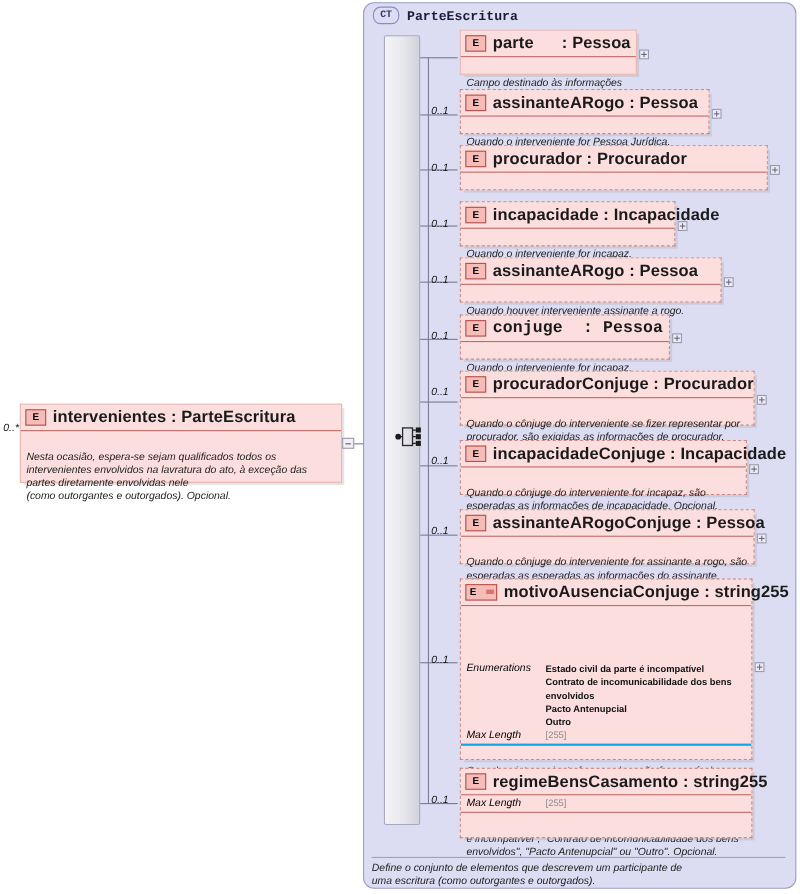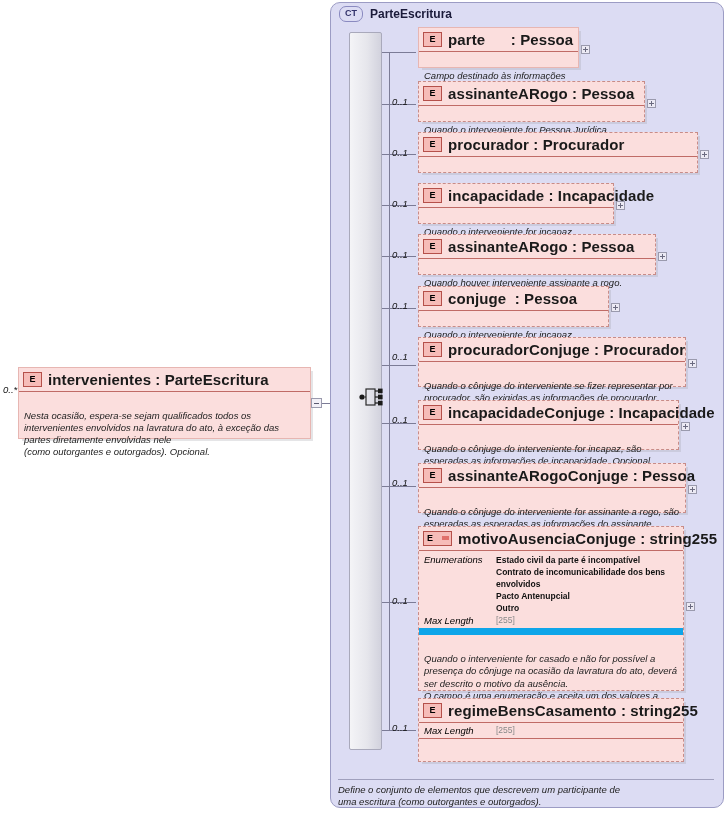--- a/index.html
+++ b/index.html
@@ -156,22 +156,23 @@
     left: 330px; top: 2px;
     width: 394px; height: 806px;
     background: #dcdcf3;
     border: 1px solid #9c9cc4;
     border-radius: 10px;
     box-sizing: border-box;
   }
   #ct-header {
     position: absolute;
     left: 339px; top: 6px;
-    display: flex; align-items: center;
+    display: flex; align-items: flex-end;
     white-space: nowrap;
+    font-family: Liberation Mono, monospace;
   }
   #ct-name {
     font-size: 12px;
     font-weight: bold;
     color: #1b1b3a;
   }
   #ct-annot {
     position: absolute;
     left: 338px;
     top: 779px;
@@ -310,21 +311,21 @@
     <span class="ebox-title">assinanteARogo : Pessoa</span>
   </div>
   <div class="ebox-doc">Quando houver interveniente assinante a rogo. Opcional.</div>
 </div>
 <div class="plus" style="left:658px; top:252px;"></div>
 
 <div class="occ" style="left:392px; top:300px;">0..1</div>
 <div class="ebox" style="left:418px; top:286px; width:191px; height:41px;">
   <div class="ebox-head">
     <span class="eicon">E</span>
-    <span class="ebox-title" style="white-space:pre;">conjuge  : Pessoa</span>
+    <span class="ebox-title" style="white-space:pre;font-family:Liberation Mono, monospace;">conjuge  : Pessoa</span>
   </div>
   <div class="ebox-doc">Quando o interveniente for incapaz. Opcional.</div>
 </div>
 <div class="plus" style="left:611px; top:303px;"></div>
 
 <div class="occ" style="left:392px; top:351px;">0..1</div>
 <div class="ebox" style="left:418px; top:337px; width:268px; height:50px;">
   <div class="ebox-head">
     <span class="eicon">E</span>
     <span class="ebox-title">procuradorConjuge : Procurador</span>
@@ -356,21 +357,21 @@
 <div class="occ" style="left:392px; top:595px;">0..1</div>
 <div class="ebox" style="left:418px; top:526px; width:266px; height:165px;">
   <div class="ebox-head">
     <span class="eicon eicon-enum">
       <span style="position:absolute;left:3px;top:0;">E</span>
       <span class="dash"></span>
     </span>
     <span class="ebox-title">motivoAusenciaConjuge : string255</span>
   </div>
 
-  <div style="padding:3px 5px 2px 5px; border-bottom:7px solid #0ea5e9;">
+  <div style="padding:3px 5px 2px 5px; border-bottom:2px solid #0ea5e9;margin-top:48px;">
     <div style="display:flex;">
       <div style="font-style:italic; font-size:9.5px; width:72px; flex:none;">Enumerations</div>
       <div style="font-size:8.5px; font-weight:bold; line-height:1.42; color:#111;">
         <div>Estado civil da parte é incompatível</div>
         <div>Contrato de incomunicabilidade dos bens envolvidos</div>
         <div>Pacto Antenupcial</div>
         <div>Outro</div>
       </div>
     </div>
     <div style="display:flex; margin-top:1px;">

